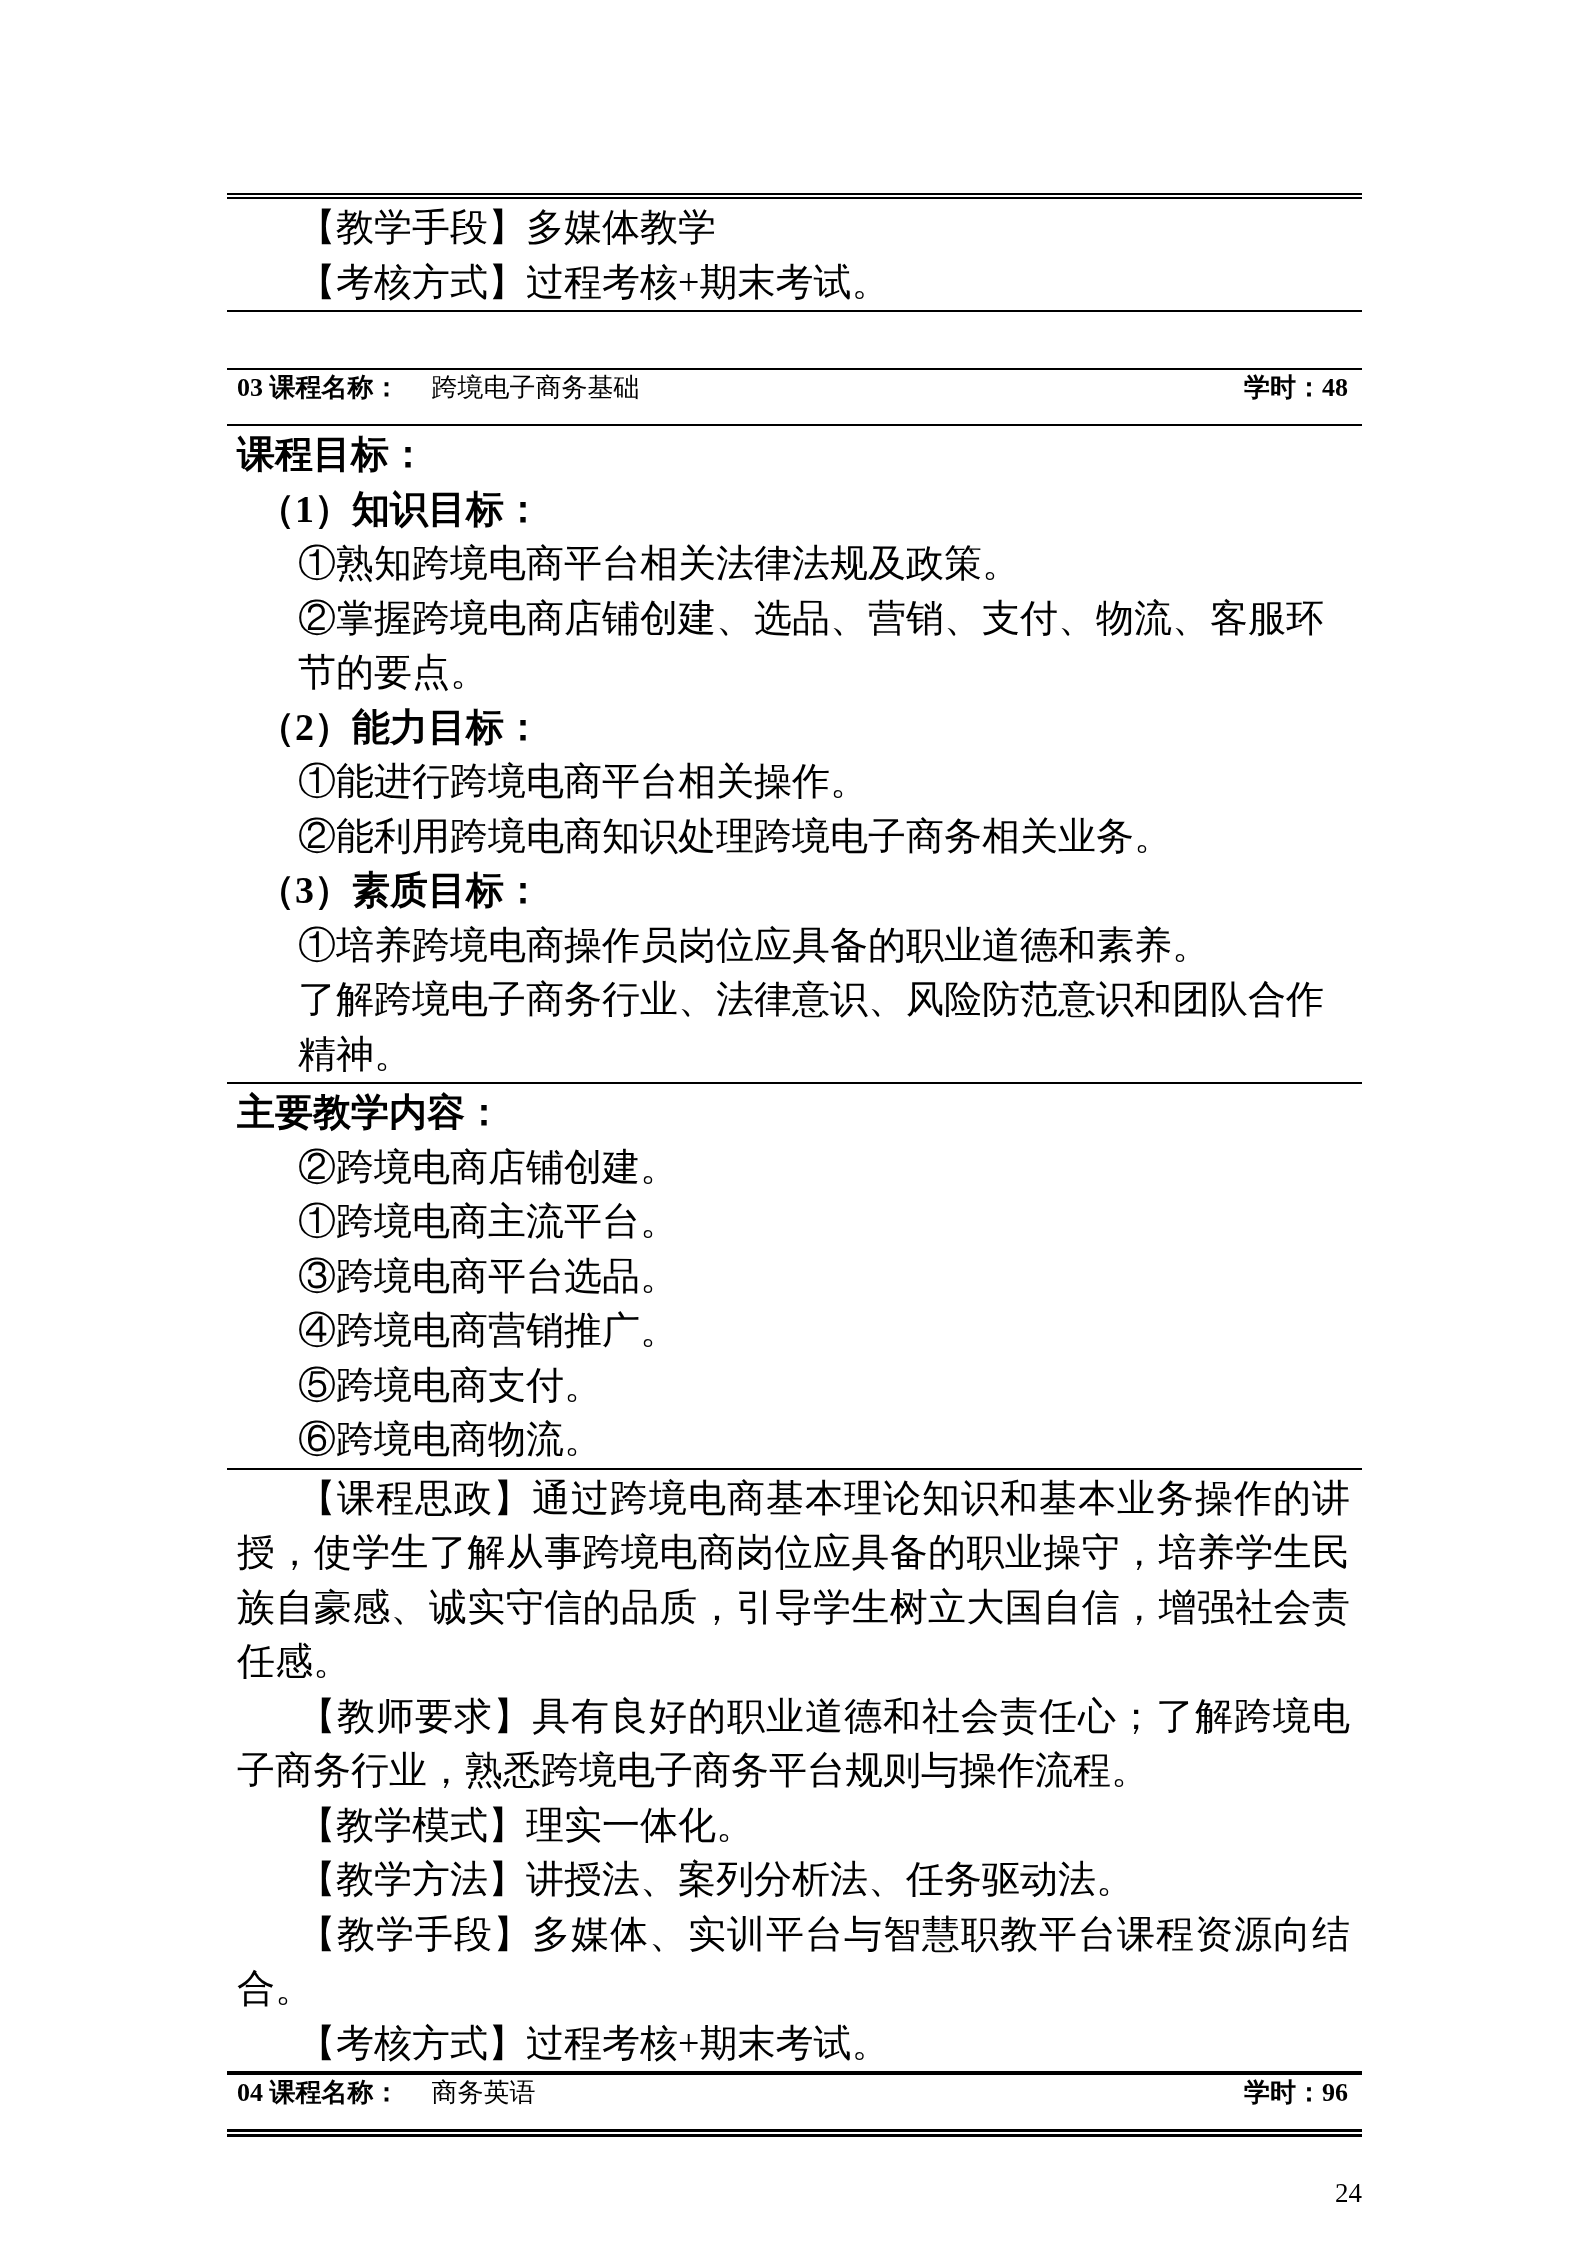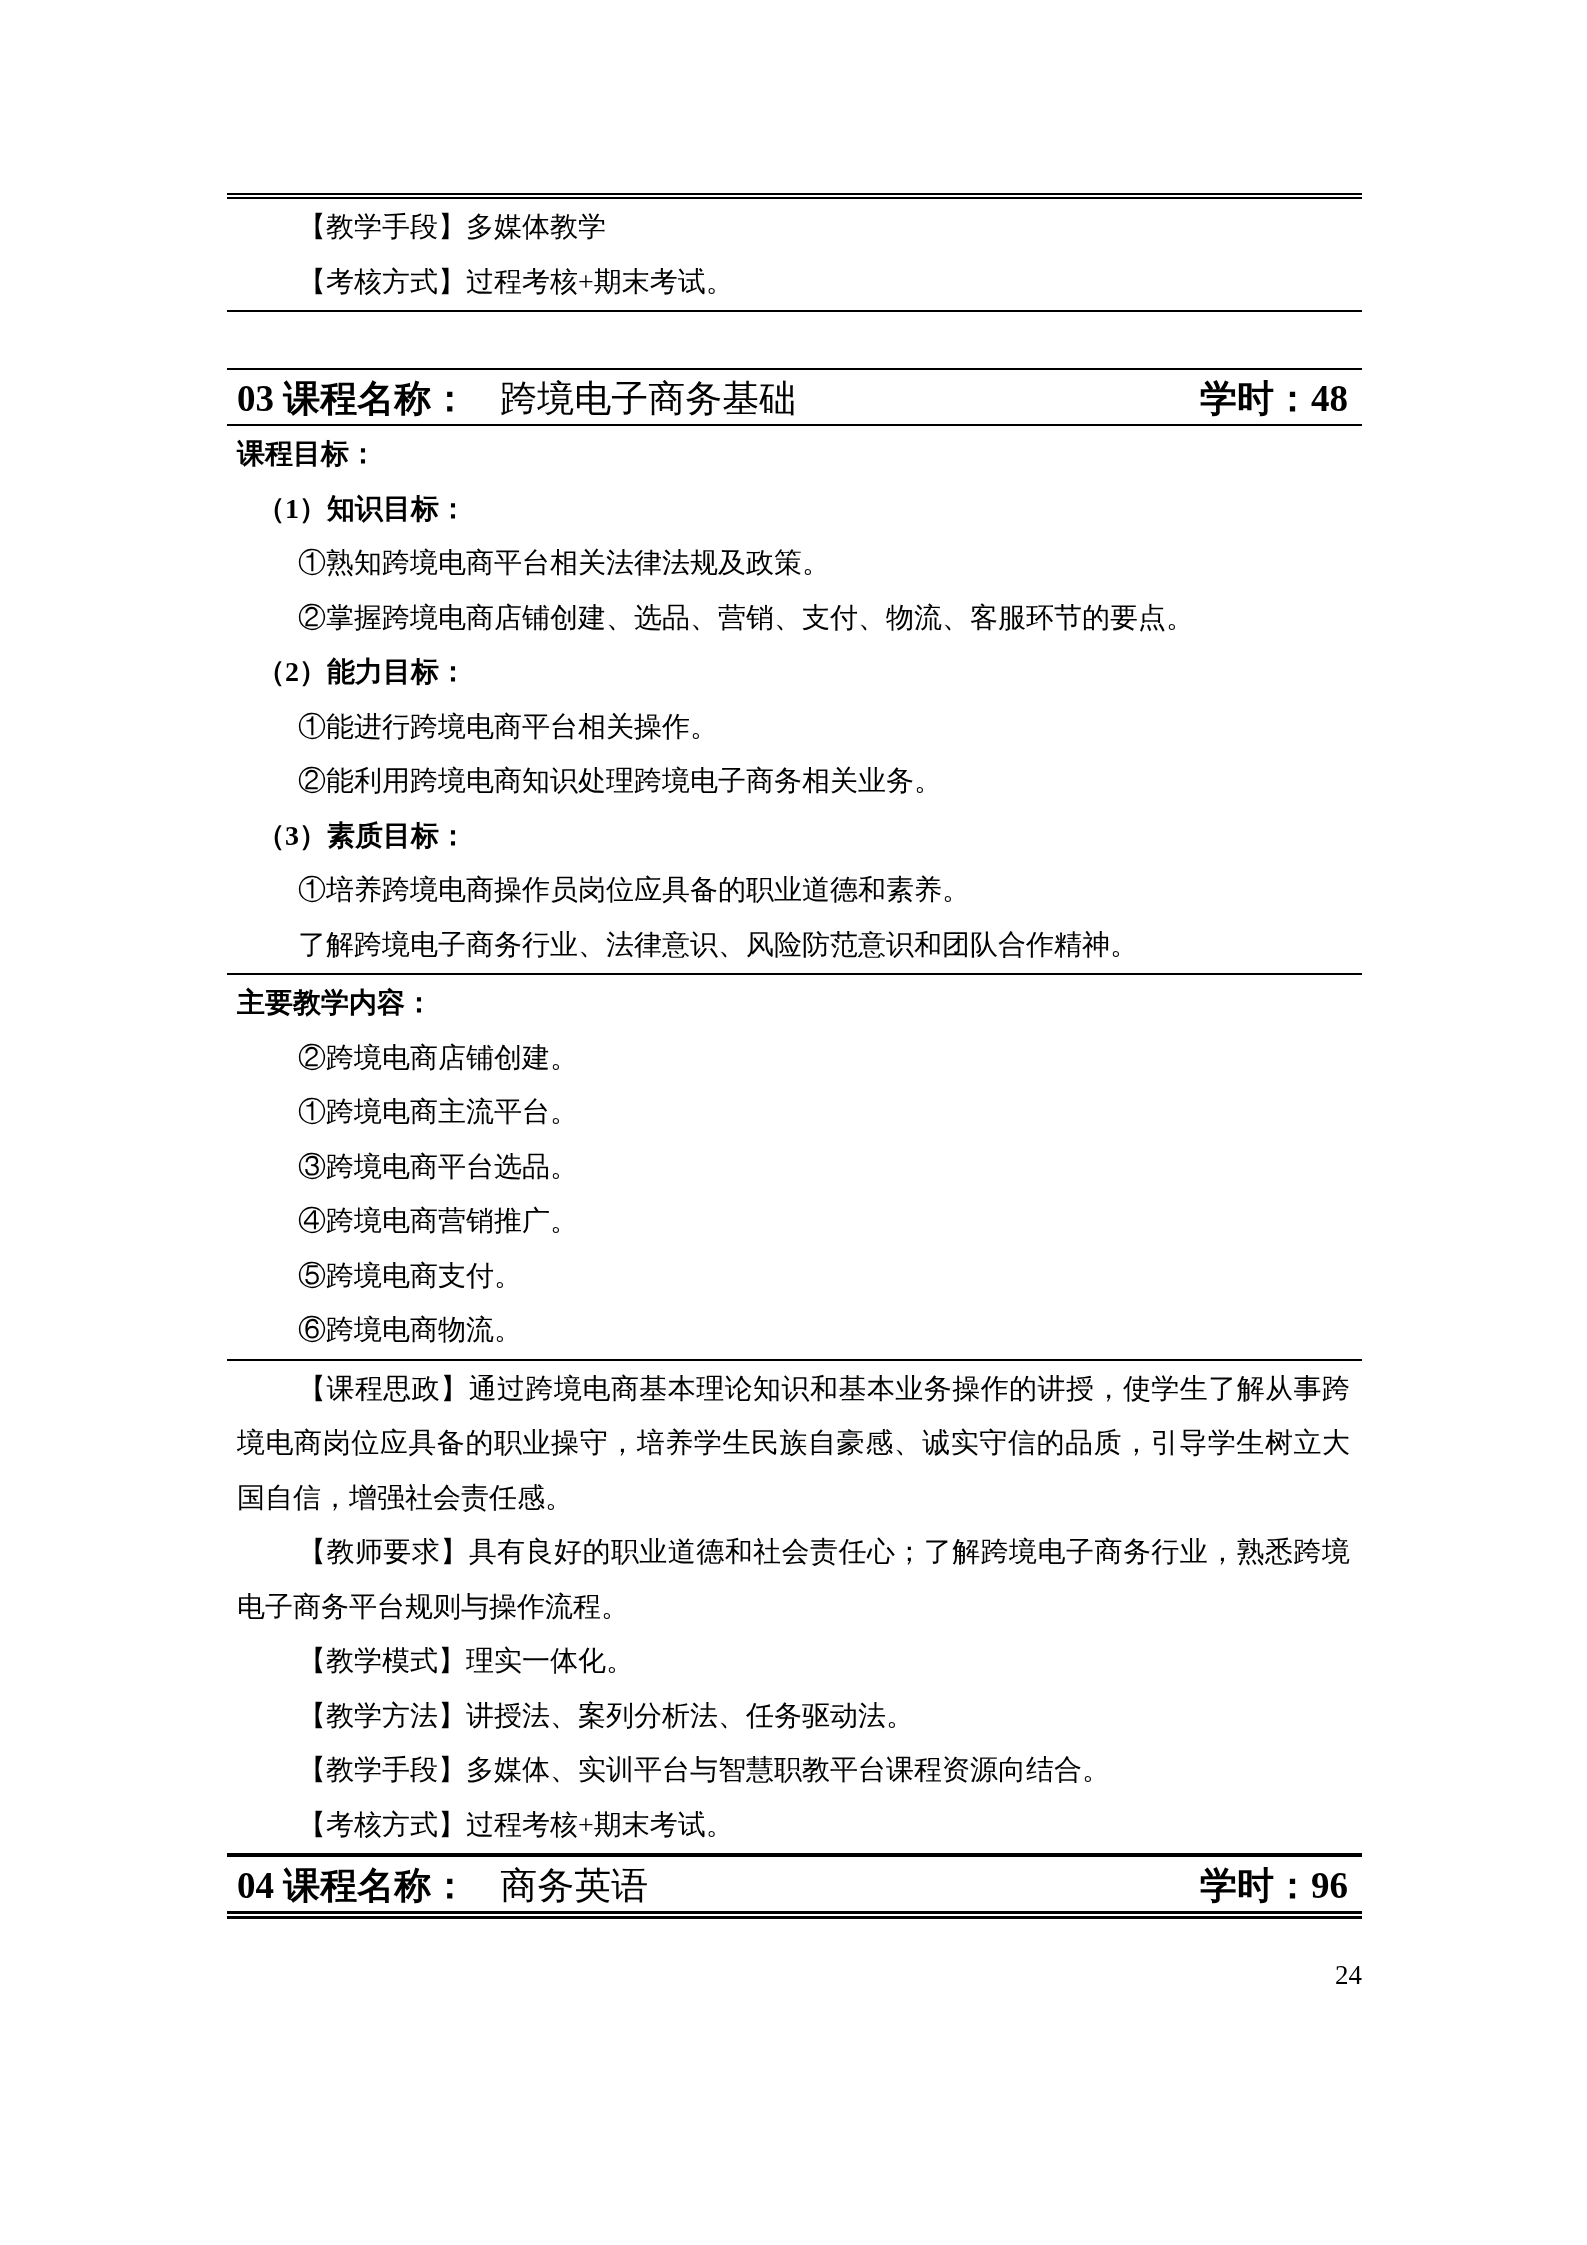--- a/index.html
+++ b/index.html
@@ -16,21 +16,21 @@
     color: #000000;
     font-family: "Liberation Serif", "DejaVu Serif", serif;
     padding: 193px 225px 0 227px;
   }
   .tbl {
     box-sizing: border-box;
     width: 1135px;
   }
   p {
     margin: 0;
-    font-size: 28px;
+    font-size: 38px;
     line-height: 54.5px;
     color: #000000;
   }
   
   .frag-top {
     border-top: 6px double #000000;
     border-bottom: 2px solid #000000;
     padding: 1px 12px 1px 10px;
   }
   
@@ -38,24 +38,24 @@
     margin-top: 56px;
     border-top: 2px solid #000000;
     border-bottom: 2px solid #000000;
   }
   .course-last {
     border-top: 2px solid #000000;
     border-bottom: 8px double #000000;
   }
   .course-header {
     display: flex;
-    align-items: flex-end;
+    align-items: flex-start;
     height: 54px;
     padding: 0 14px 0 10px;
-    font-size: 37px;
+    font-size: 26px;
   }
   .course .course-header {
     border-bottom: 2px solid #000000;
   }
   .hdr-label { font-weight: bold; white-space: pre; }
   .hdr-name  { margin-left: 32px; }
   .hdr-hours { margin-left: auto; font-weight: bold; }
   .cell {
     padding: 1px 12px 1px 10px;
   }

